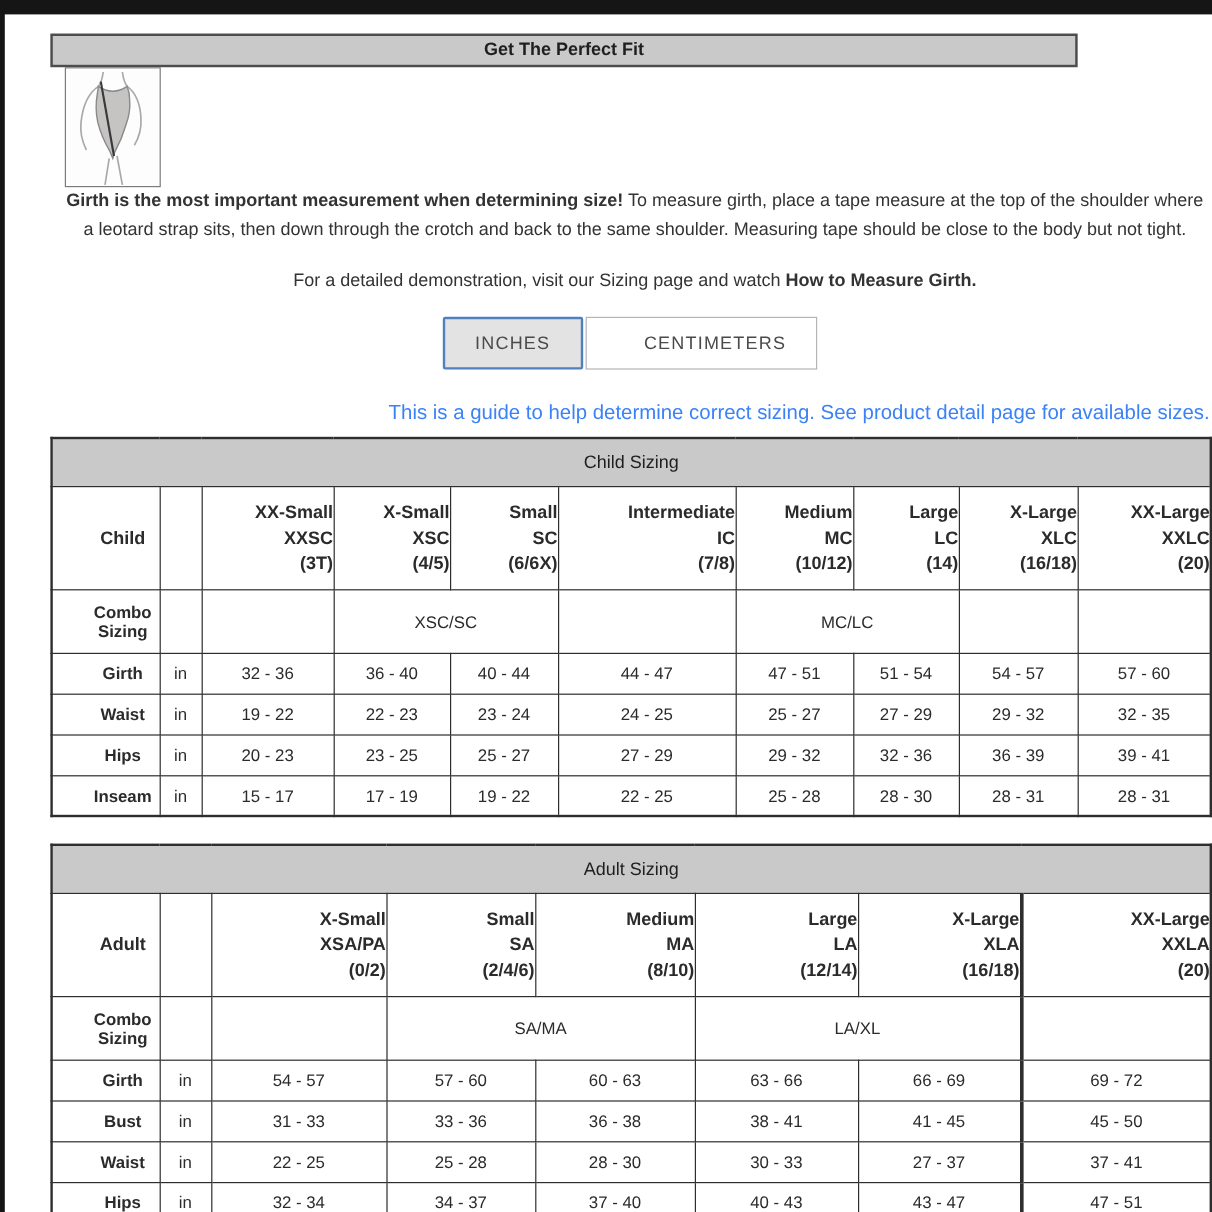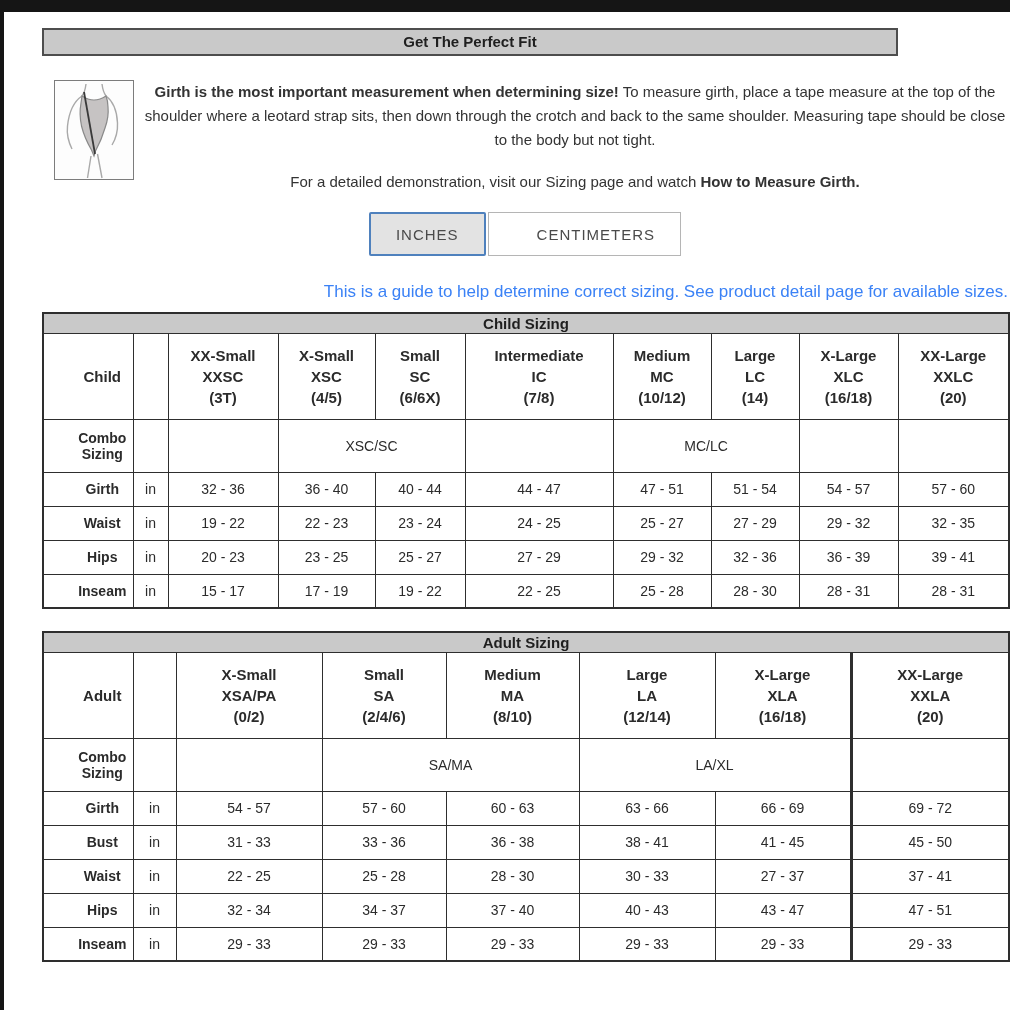--- a/index.html
+++ b/index.html
@@ -16,21 +16,21 @@
 
   
   .fit-bar {
     margin-left: 4px; width: 856px; height: 28px;
     background: #c9c9c9; border: 2px solid #4d4d4d;
     text-align: center; line-height: 24px;
     font-weight: bold; font-size: 15px; color: #1f1f1f;
   }
 
   
-  .intro-row { display: flex; margin-top: 24px; }
+  .intro-row { display: flex; margin-top: 0; flex-direction: column; }
   .diagram-box {
     margin-left: 12px; width: 80px; height: 100px; flex: 0 0 80px;
     border: 1px solid #7c7c7c; background: #fdfdfd;
   }
   .intro-col { flex: 1; padding: 0 2px 0 10px; }
   .intro-text { font-size: 15px; line-height: 24px; text-align: center; color: #333; }
   .demo-line { margin-top: 21px; font-size: 15px; text-align: center; color: #333; }
 
   
   .toggle-row { margin-top: 22px; text-align: center; }
@@ -50,24 +50,24 @@
     margin-left: 4px; margin-top: 10px; width: 966px;
     border-collapse: collapse; table-layout: fixed;
     border: 2px solid #2e2e2e;
   }
   table.sizing.adult { margin-top: 22px; }
   .sizing th, .sizing td {
     border: 1px solid #2e2e2e; text-align: center; vertical-align: middle;
     color: #2b2b2b; overflow: hidden;
   }
   .sizing .title-row th {
-    background: #c9c9c9; height: 20px; font-size: 15px; font-weight: bold; color: #1f1f1f;
+    background: #c9c9c9; height: 40px; font-size: 15px; font-weight: normal; color: #1f1f1f;
   }
   .sizing .header-row th { height: 86px; font-size: 15px; font-weight: bold; }
-  .sizing .header-row th div { line-height: 21px; }
+  .sizing .header-row th div { line-height: 21px; text-align: right; }
   .sizing .combo-row th, .sizing .combo-row td { height: 53px; }
   .sizing .combo { font-size: 14px; font-weight: normal; }
   .sizing .lbl { font-weight: bold; font-size: 14px; padding-left: 28px; }
   .sizing .data-row th, .sizing .data-row td { height: 34px; font-size: 14px; }
   .sizing .unit { font-size: 13px; font-weight: normal; }
   .sizing .val { font-weight: normal; }
   
   table.adult tr:not(.title-row) > *:last-child { border-left-width: 3px; }
 </style>
 </head>

